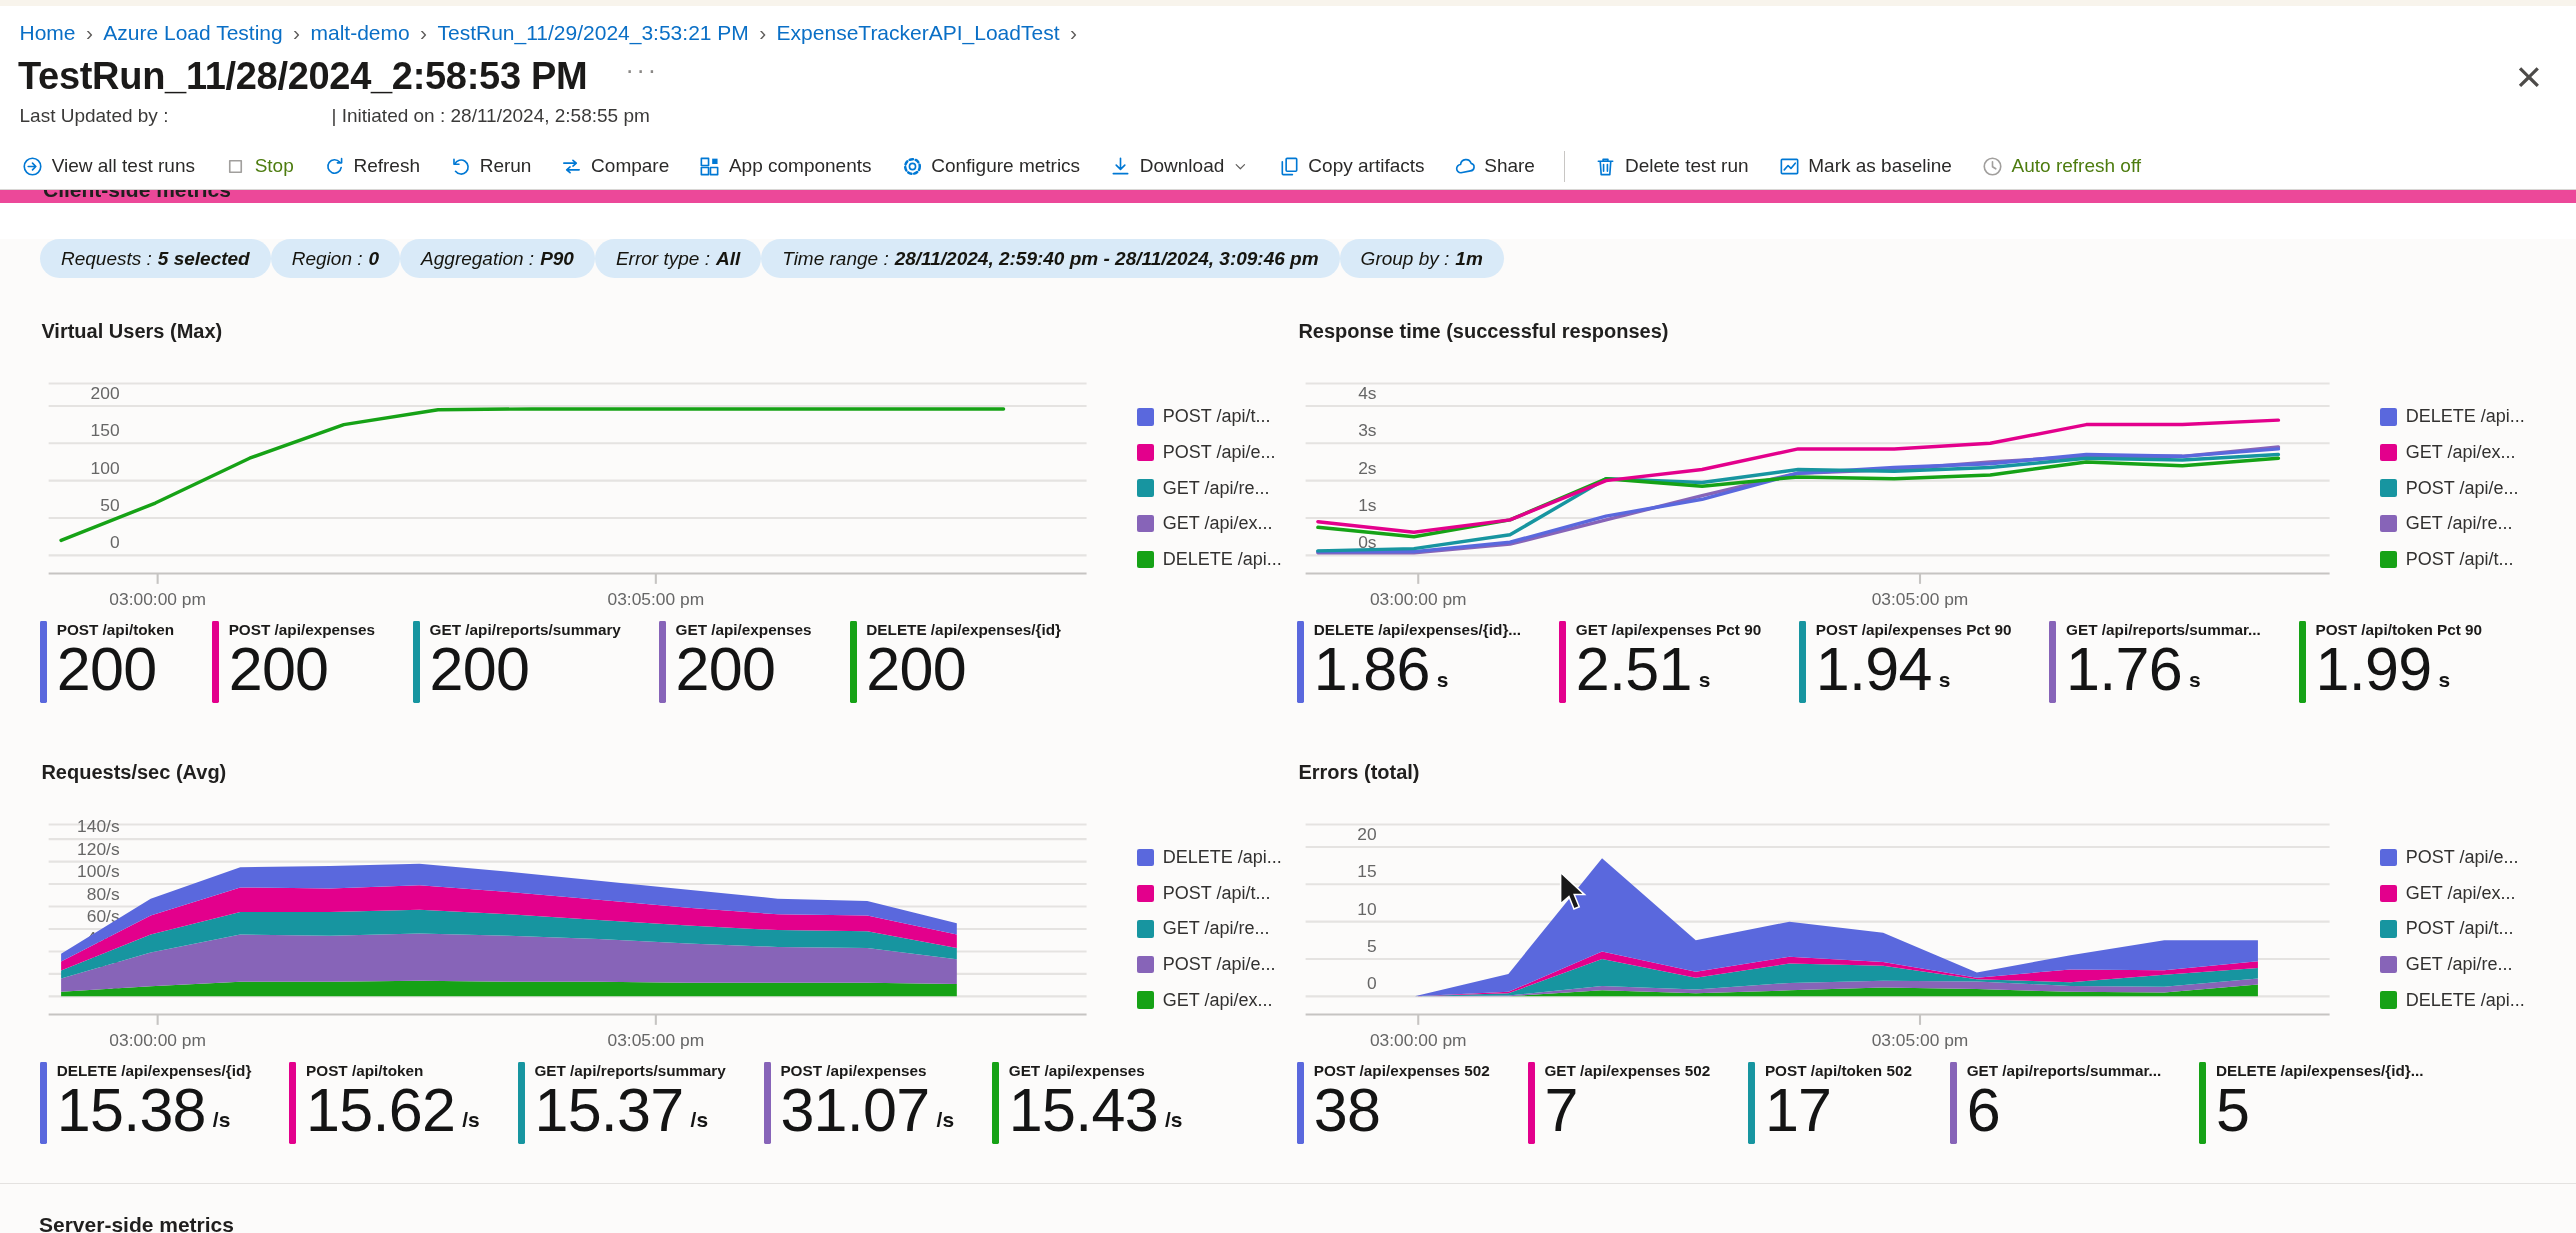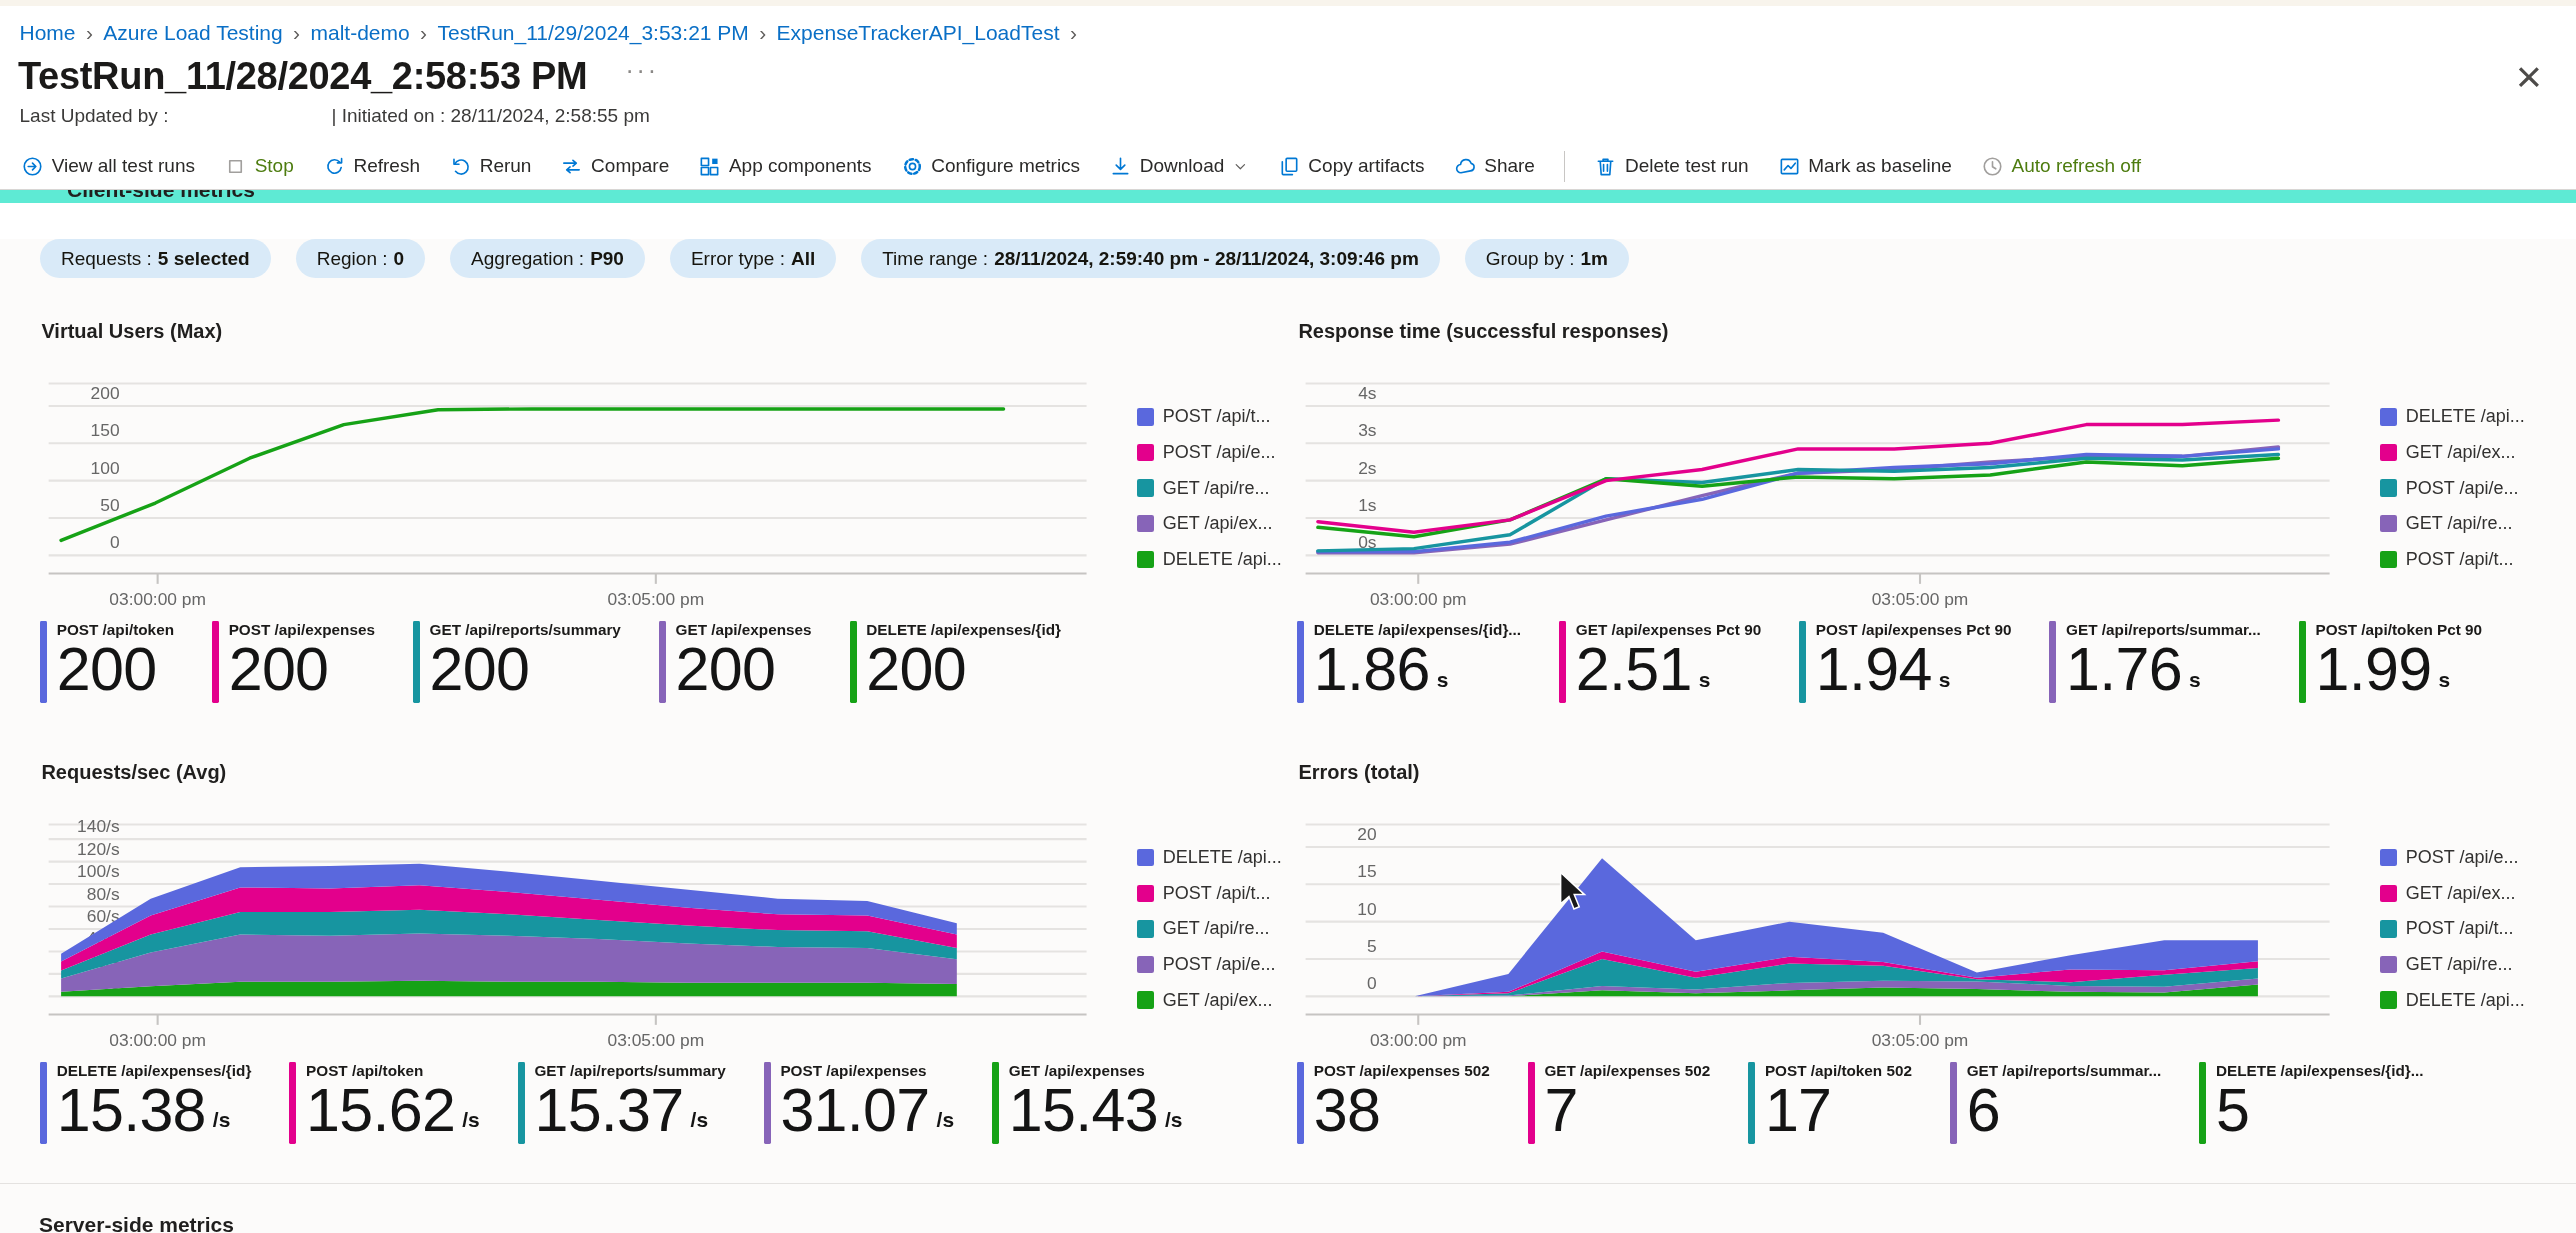--- a/index.html
+++ b/index.html
@@ -22,25 +22,25 @@
   .meta .lu { width:312px; }
   
   .toolbar { display:flex; align-items:center; gap:29px; margin-top:16.7px; padding-left:21px; height:47px; border-bottom:1.4px solid #d8d6d4; }
   .tb { display:flex; align-items:center; gap:7.7px; background:none; border:none; font-size:19px; color:#2b2a29; font-family:inherit; cursor:pointer; padding:0; white-space:nowrap; }
   .tb svg { width:23px; height:23px; stroke:#0078d4; fill:none; stroke-width:1.7; stroke-linecap:round; stroke-linejoin:round; }
   .tb.disabled { color:#4d7c0f; }
   .tb.disabled svg { stroke:#a19f9d; }
   .tb-divider { width:1.4px; height:31px; background:#c8c6c4; }
   .chev { width:16.7px !important; height:16.7px !important; }
   
-  .clipped-heading { height:13.2px; overflow:hidden; padding-left:67px; background:#5eead4; }
+  .clipped-heading { height:13.2px; overflow:hidden; padding-left:43px; background:#ec4899; }
   .clipped-heading > div { font-size:21px; font-weight:700; color:#201f1e; margin-top:-12px; white-space:nowrap; }
   .content { background:#fcfbfa; padding-bottom:11px; }
   
-  .pills { display:flex; gap:25px; margin:36px 0 0 40px; }
+  .pills { display:flex; margin:36px 0 0 40px;font-style:italic; }
   .pill { background:#d9eaf8; border-radius:19.5px; height:39px; display:flex; align-items:center; padding:0 21px; font-size:19px; color:#16150f; white-space:nowrap; cursor:pointer; }
   .pill b { margin-left:6px; }
   
   .charts { display:grid; grid-template-columns:1257px auto; row-gap:58px; margin-top:42px; padding-left:40px; }
   .chart-title { font-size:20px; font-weight:700; color:#201f1e; margin:0 0 28px 1.4px; }
   .chart-row { display:flex; }
   .legend { margin-left:11px; padding-top:35px; display:flex; flex-direction:column; gap:14.6px; }
   .legend-item { display:flex; align-items:center; gap:8.4px; font-size:18px; color:#323130; white-space:nowrap; cursor:pointer;margin-left:28px; }
   .legend-swatch { width:17.4px; height:17.4px; border-radius:2.1px; flex:0 0 auto; }
   .stats { display:flex; gap:38px; margin-top:9.7px; }

